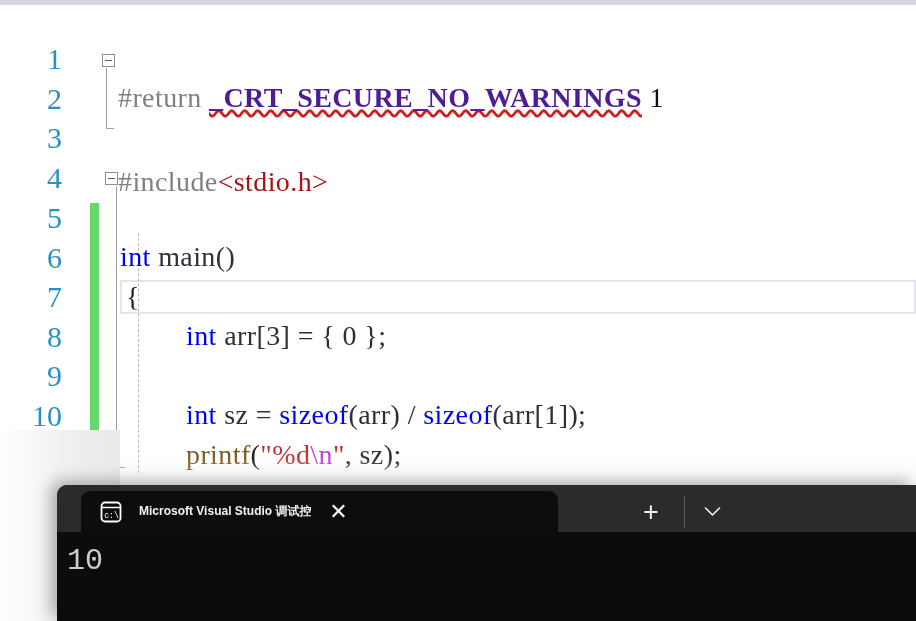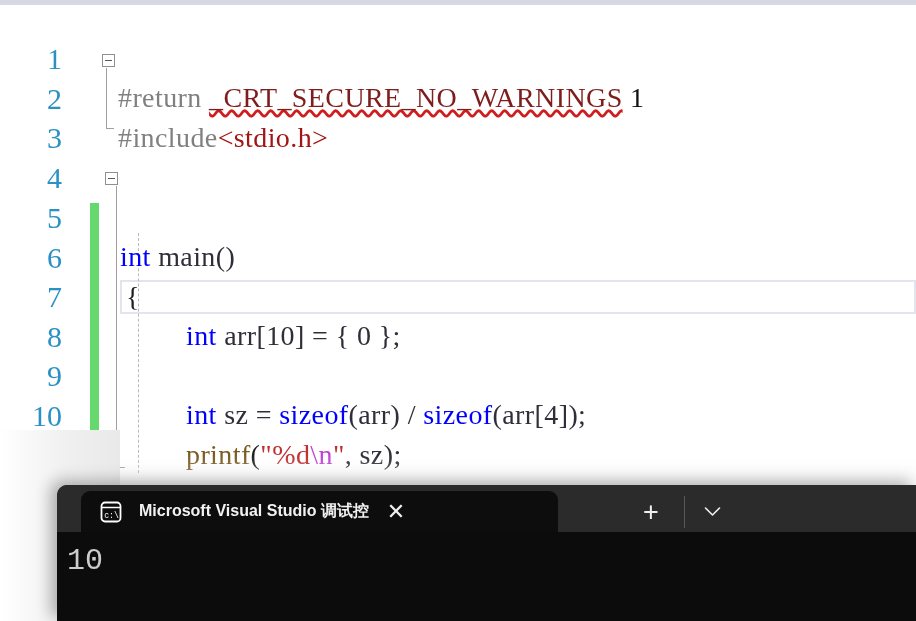--- a/index.html
+++ b/index.html
@@ -72,21 +72,21 @@
     left: 112px;
     font-size: 28px;
     letter-spacing: 0.4px;
     color: #1f1f1f;
     line-height: 39px;
     font-family: "Liberation Serif", "DejaVu Serif", serif;
   }
 
   
   .t-pre     { color: #808080; }            
-  .t-macro   { color: #7f1d1d; }            
+  .t-macro   { color: #4c1d95; font-weight: bold; }            
   .t-inc     { color: #a31515; }            
   .t-kw      { color: #0000ff; }            
   .t-kw2     { color: #a020c0; }            
   .t-plain   { color: #1f1f1f; }
   .t-ident   { color: #2f2f3a; }
   .t-fn      { color: #7a5c21; }            
   .t-str     { color: #c03030; }            
   .t-esc     { color: #c23fd6; }            
   .t-num     { color: #111111; }
 
@@ -175,21 +175,21 @@
     font-family: "Liberation Sans", "DejaVu Sans", sans-serif;
   }
   #term-tab-icon {
     margin-left: 18px;
     width: 24px; height: 24px;
     flex: 0 0 auto;
   }
   #term-tab-title {
     margin-left: 16px;
     color: #f2f2f2;
-    font-size: 16px;
+    font-size: 12px;
     font-weight: 600;
     white-space: nowrap;
     overflow: hidden;
     max-width: 300px;
     font-family: "Liberation Sans", "DejaVu Sans", sans-serif;
   }
   #term-tab-close {
     margin-left: 14px;
     color: #f2f2f2;
     font-size: 22px;
@@ -271,21 +271,21 @@
   <div class="fold" style="left:102px; top:54px;"></div>
   <div class="fold" style="left:105px; top:172px;"></div>
 
   <div class="row" style="top:0px;">
     <span class="lnum">1</span>
     <span class="code" style="left:118px;"><span class="t-pre">#return</span><span class="t-plain"> </span><span class="t-macro squiggle">_CRT_SECURE_NO_WARNINGS</span><span class="t-plain"> </span><span class="t-num">1</span></span>
   </div>
 
   <div class="row" style="top:40px;">
     <span class="lnum">2</span>
-    <span class="code" style="left:118px;"><span class="t-pre">#include</span><span class="t-inc">&lt;stdio.h&gt;</span></span>
+    <span class="code" style="left:118px;margin-top:44px;"><span class="t-pre">#include</span><span class="t-inc">&lt;stdio.h&gt;</span></span>
   </div>
 
   <div class="row" style="top:79px;">
     <span class="lnum">3</span>
   </div>
 
   <div class="row" style="top:119px;">
     <span class="lnum">4</span>
     <span class="code" style="left:118px;"></span>
   </div>
@@ -295,31 +295,31 @@
     <span class="code" style="left:120px;"><span class="t-kw">int</span><span class="t-plain"> </span><span class="t-ident">main()</span></span>
   </div>
 
   <div class="row" style="top:199px;">
     <span class="lnum">6</span>
     <span class="code" style="left:126px;">{</span>
   </div>
 
   <div class="row" style="top:238px;">
     <span class="lnum">7</span>
-    <span class="code" style="left:186px;"><span class="t-kw">int</span><span class="t-plain"> </span><span class="t-ident">arr[10] = { 0 };</span></span>
+    <span class="code" style="left:186px;"><span class="t-kw">int</span><span class="t-plain"> </span><span class="t-ident">arr[3] = { 0 };</span></span>
   </div>
 
   <div class="row" style="top:278px;">
     <span class="lnum">8</span>
     <span class="code" style="left:186px;"></span>
   </div>
 
   <div class="row" style="top:317px;">
     <span class="lnum">9</span>
-    <span class="code" style="left:186px;"><span class="t-kw">int</span><span class="t-plain"> </span><span class="t-ident">sz = </span><span class="t-kw">sizeof</span><span class="t-ident">(arr) / </span><span class="t-kw">sizeof</span><span class="t-ident">(arr[4]);</span></span>
+    <span class="code" style="left:186px;"><span class="t-kw">int</span><span class="t-plain"> </span><span class="t-ident">sz = </span><span class="t-kw">sizeof</span><span class="t-ident">(arr) / </span><span class="t-kw">sizeof</span><span class="t-ident">(arr[1]);</span></span>
   </div>
 
   <div class="row" style="top:357px;">
     <span class="lnum">10</span>
     <span class="code" style="left:186px;"><span class="t-fn">printf</span><span class="t-plain">(</span><span class="t-str">"%d</span><span class="t-esc">\n</span><span class="t-str">"</span><span class="t-ident">, sz);</span></span>
   </div>
 
   <div class="row" style="top:396px;">
     <span class="lnum">11</span>
     <span class="code" style="left:186px;"><span class="t-kw2">return</span><span class="t-num"> 0;</span></span>

